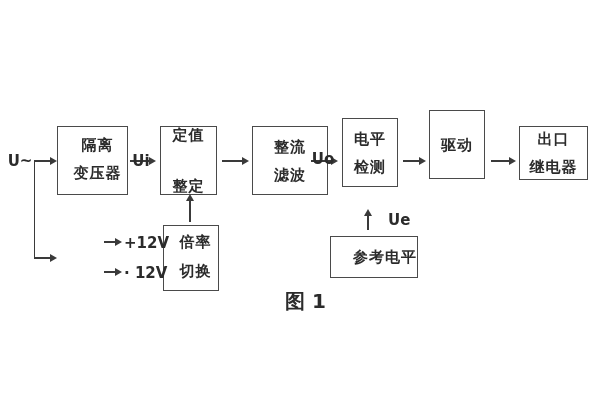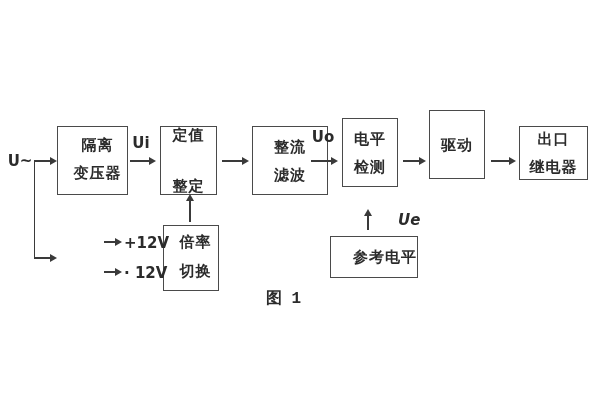--- a/index.html
+++ b/index.html
@@ -62,24 +62,23 @@
     position: absolute;
     top: -7px; left: 50%;
     transform: translateX(-50%);
     width: 0; height: 0;
     border-bottom: 7px solid #3a3a3a;
     border-left: 4.5px solid transparent;
     border-right: 4.5px solid transparent;
   }
   .caption {
     position: absolute;
-    font-size: 16px;
+    font-size: 20px;
     font-weight: 600;
-    text-align: left;
-    font-family: Liberation Mono, monospace;
+    text-align: right;
   }
 </style>
 </head>
 <body>
 
 <div class="canvas">
 
   <div class="box align-left" style="left:57px; top:126px; width:71px; height:69px; padding-left:10px;">
     <span>隔离</span>
     <span>变压器</span>
@@ -129,21 +128,21 @@
   <div class="hl arr" style="left:403px; top:160.2px; width:16px;"></div>
   <div class="hl arr" style="left:491px; top:160.2px; width:18px;"></div>
 
   <div class="hl arr" style="left:104px; top:241.2px; width:11px;"></div>
   <div class="hl arr" style="left:104px; top:271.2px; width:11px;"></div>
 
   <div class="vl arr-up" style="left:189.2px; top:201px; height:21px;"></div>
   <div class="vl arr-up" style="left:367.2px; top:216px; height:14px;"></div>
 
   <div class="lbl center" style="left:6px; top:153px; width:28px;">U~</div>
-  <div class="lbl center" style="left:128px; top:135px; width:26px;">Ui</div>
-  <div class="lbl center" style="left:309px; top:129px; width:28px;">Uo</div>
+  <div class="lbl center" style="left:128px; top:153px; width:26px;">Ui</div>
+  <div class="lbl center" style="left:309px; top:151px; width:28px;">Uo</div>
   <div class="lbl" style="left:124px; top:235px;">+12V</div>
   <div class="lbl" style="left:124px; top:265px;">· 12V</div>
-  <div class="lbl" style="left:398px; top:212px;font-style:italic;">Ue</div>
+  <div class="lbl" style="left:388px; top:212px;">Ue</div>
 
   <div class="caption" style="left:266px; top:288px; width:60px;">图 1</div>
 
 </div>
 
 </body></html>

